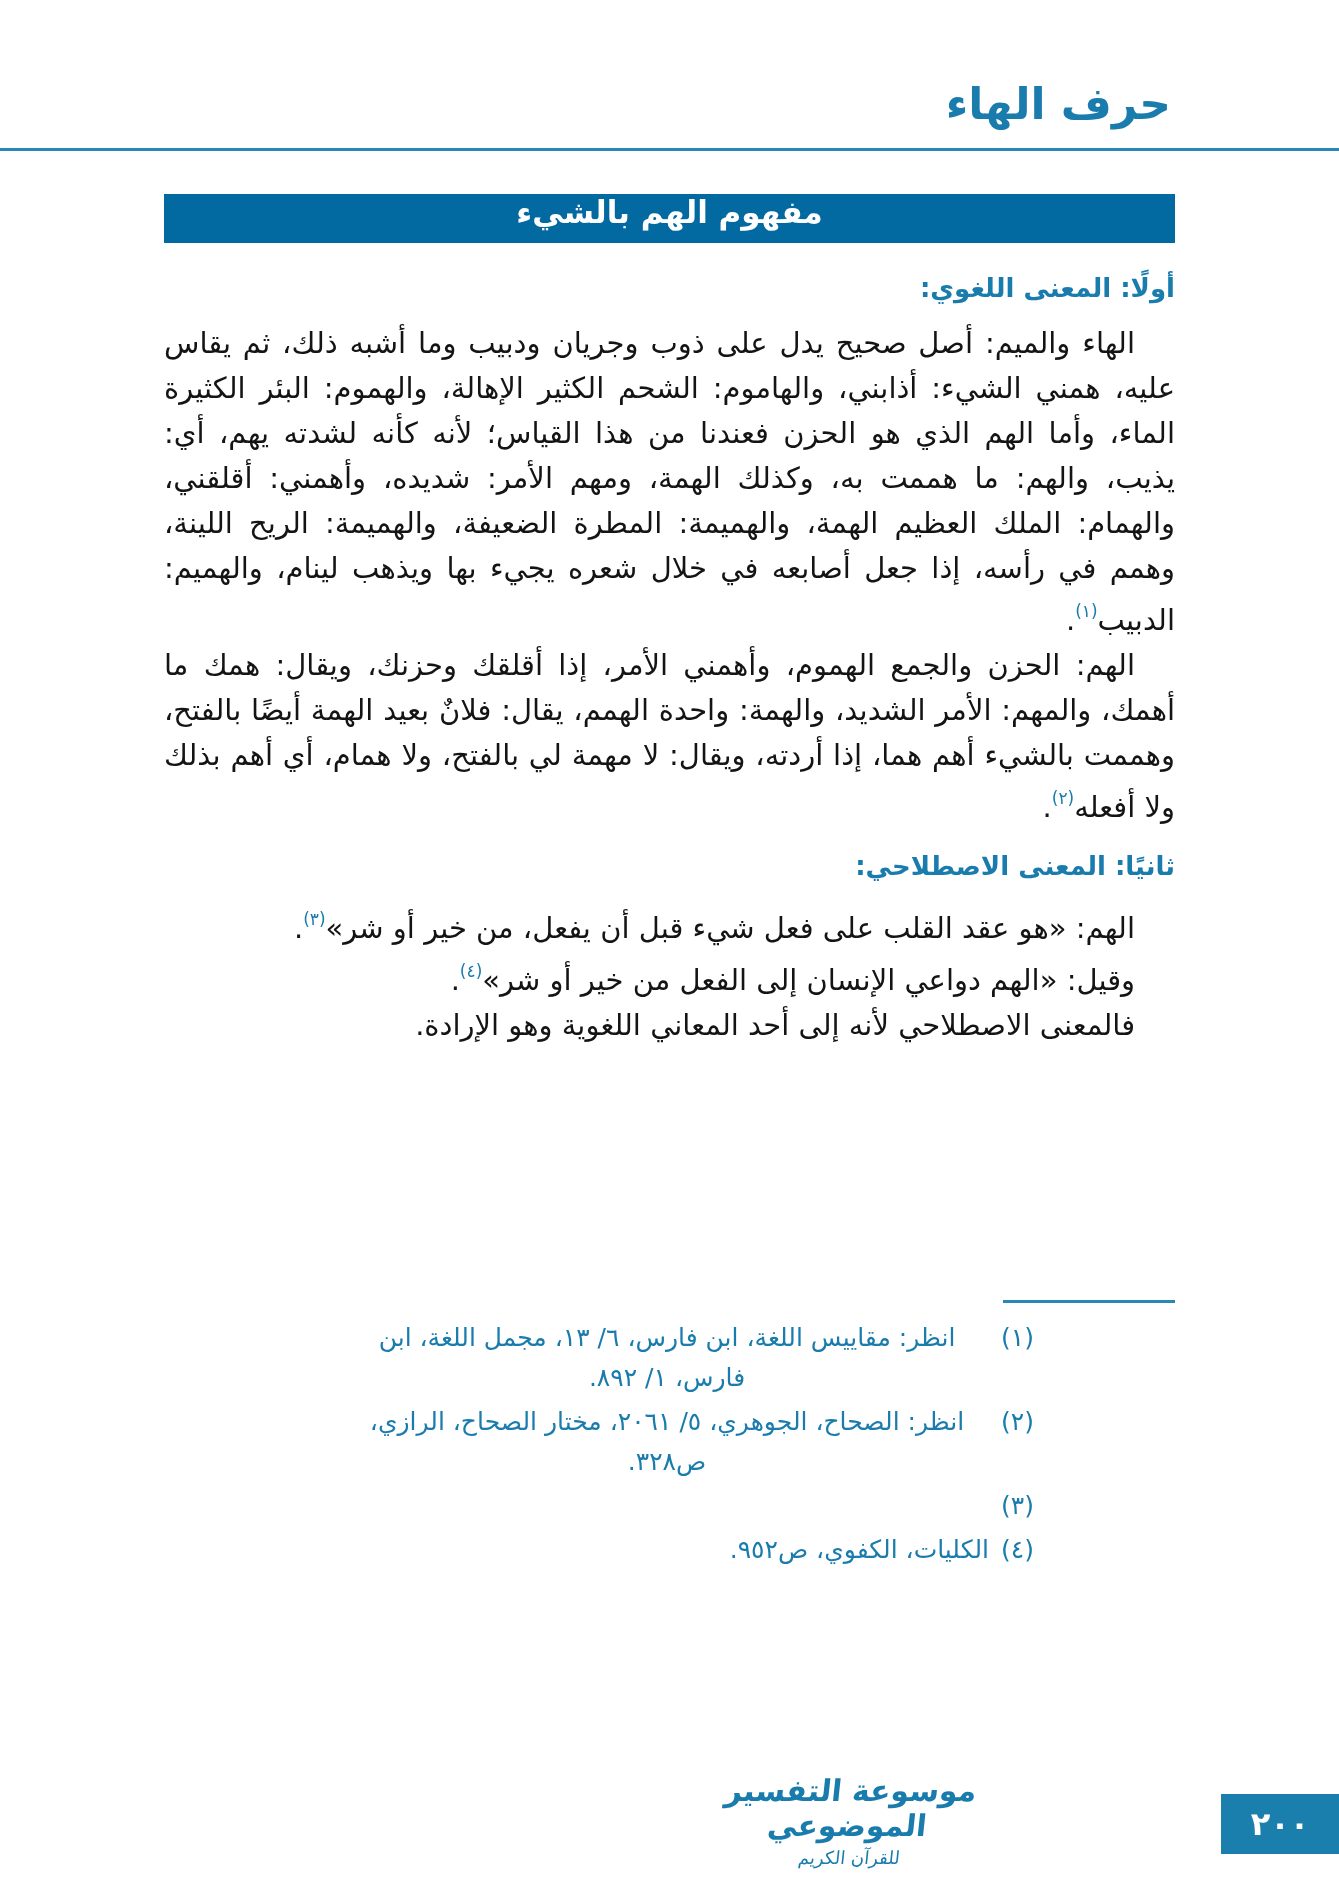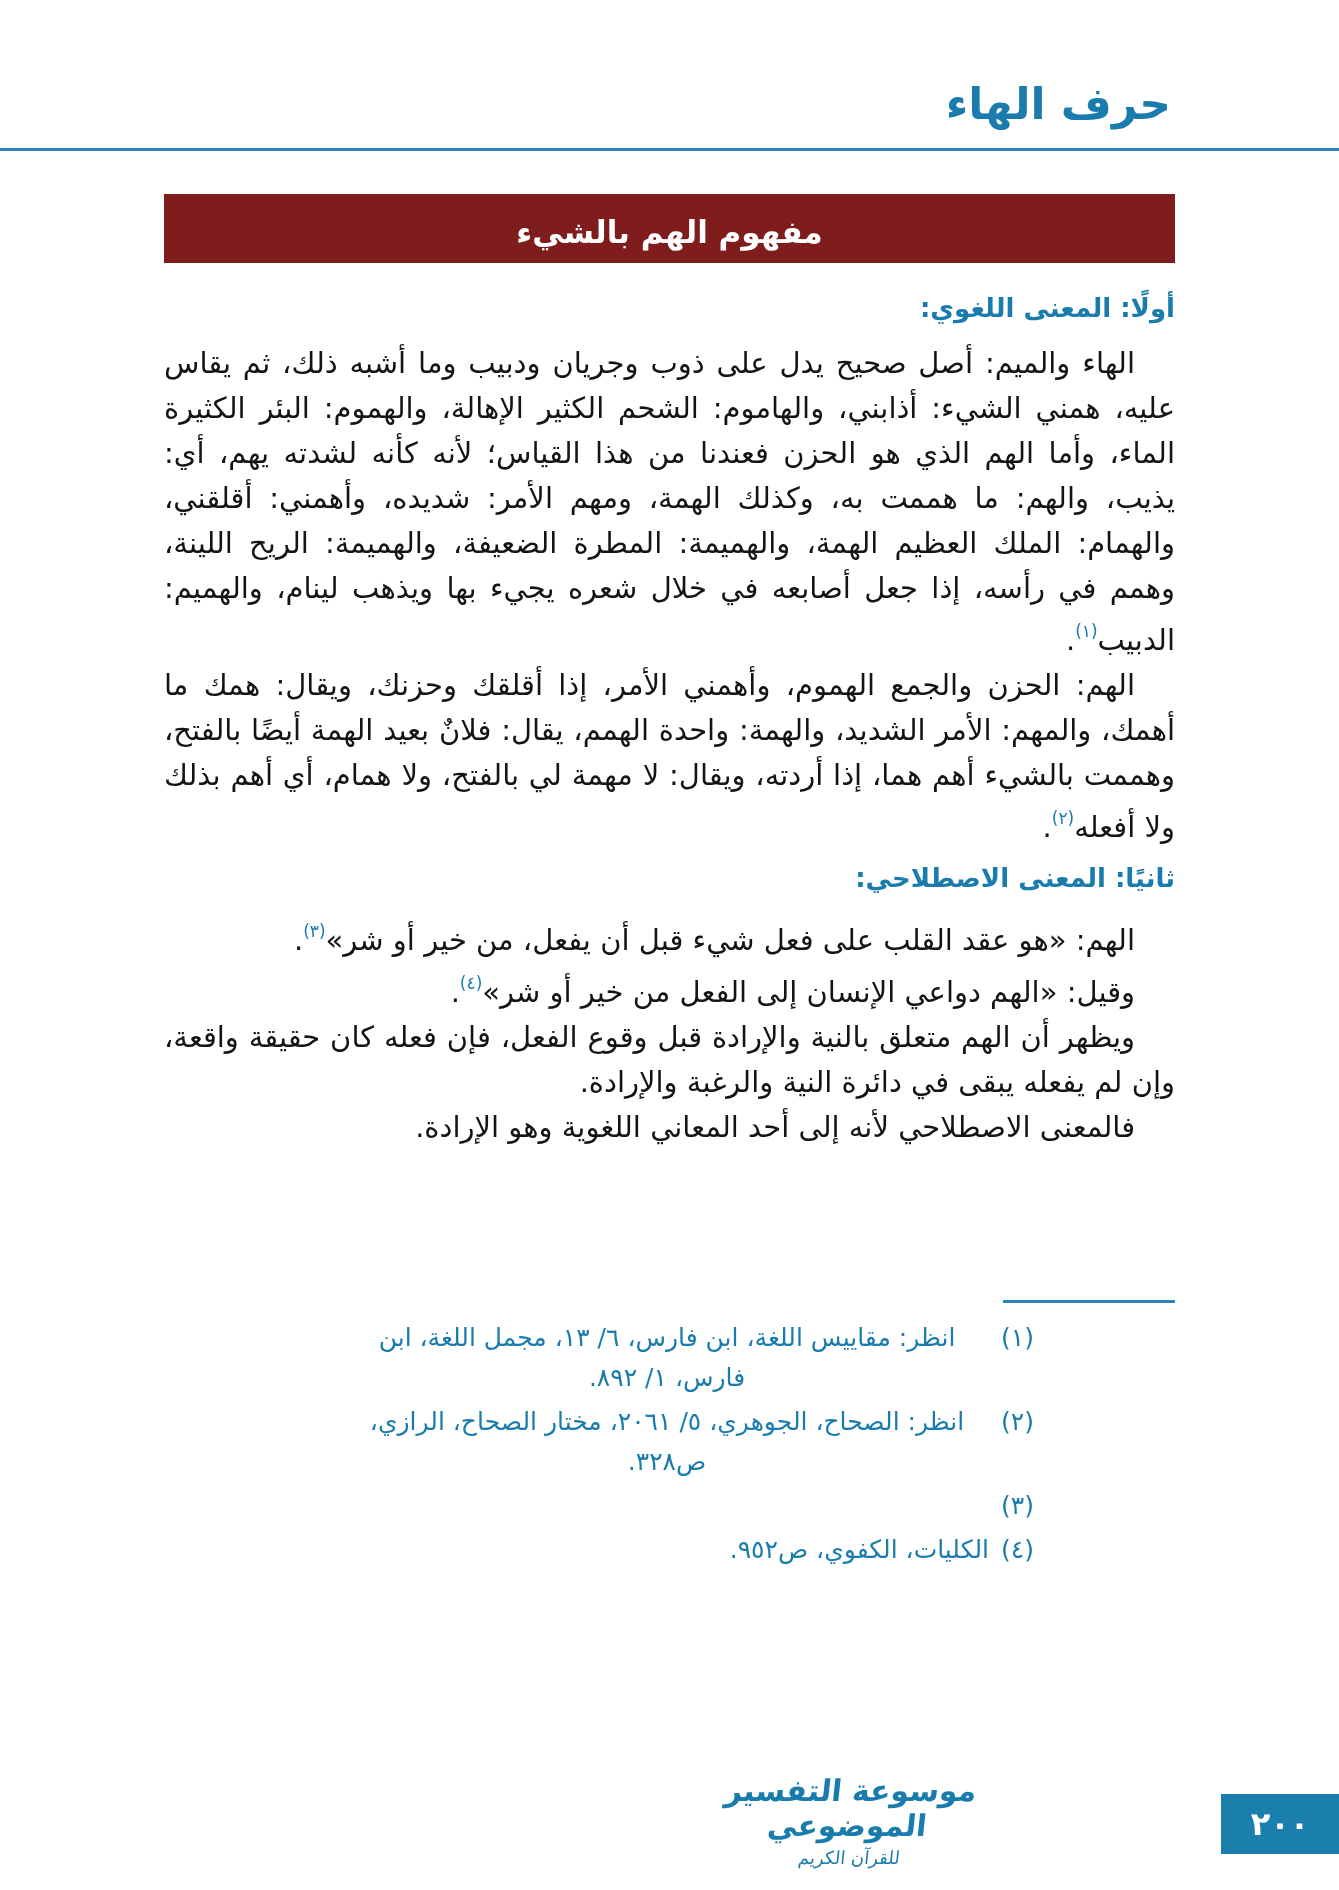--- a/index.html
+++ b/index.html
@@ -36,36 +36,36 @@
     background: #2a86b5;
   }
   
   .content {
     position: absolute;
     top: 194px;
     right: 164px;
     left: 164px;
   }
   .banner {
-    background: #7f1d1d;
+    background: #0369a1;
     color: #ffffff;
     text-align: center;
     font-size: 31px;
     font-weight: bold;
-    padding: 20px 0 13px 0;
+    padding: 0 0 13px 0;
     margin-bottom: 30px;
   }
   .heading {
     color: #1a7cad;
     font-size: 26px;
     font-weight: bold;
     margin: 8px 0 18px 0;
   }
   .heading.second {
-    margin-top: 14px;
+    margin-top: 22px;
   }
   .para {
     font-size: 29px;
     line-height: 45px;
     text-align: justify;
     margin: 0;
     text-indent: 40px;
     color: #141414;
   }
   .fn-marker {
@@ -155,21 +155,20 @@
     <p class="para"><span>الهاء والميم: أصل صحيح يدل على ذوب وجريان ودبيب وما أشبه ذلك، ثم يقاس عليه، همني الشيء: أذابني، والهاموم: الشحم الكثير الإهالة، والهموم: البئر الكثيرة الماء، وأما الهم الذي هو الحزن فعندنا من هذا القياس؛ لأنه كأنه لشدته يهم، أي: يذيب، والهم: ما هممت به، وكذلك الهمة، ومهم الأمر: شديده، وأهمني: أقلقني، والهمام: الملك العظيم الهمة، والهميمة: المطرة الضعيفة، والهميمة: الريح اللينة، وهمم في رأسه، إذا جعل أصابعه في خلال شعره يجيء بها ويذهب لينام، والهميم: الدبيب</span><sup class="fn-marker">(١)</sup><span>.</span></p>
 
     <p class="para"><span>الهم: الحزن والجمع الهموم، وأهمني الأمر، إذا أقلقك وحزنك، ويقال: همك ما أهمك، والمهم: الأمر الشديد، والهمة: واحدة الهمم، يقال: فلانٌ بعيد الهمة أيضًا بالفتح، وهممت بالشيء أهم هما، إذا أردته، ويقال: لا مهمة لي بالفتح، ولا همام، أي أهم بذلك ولا أفعله</span><sup class="fn-marker">(٢)</sup><span>.</span></p>
 
     <h2 class="heading second">ثانيًا: المعنى الاصطلاحي:</h2>
 
     <p class="para"><span>الهم: «هو عقد القلب على فعل شيء قبل أن يفعل، من خير أو شر»</span><sup class="fn-marker">(٣)</sup><span>.</span></p>
 
     <p class="para"><span>وقيل: «الهم دواعي الإنسان إلى الفعل من خير أو شر»</span><sup class="fn-marker">(٤)</sup><span>.</span></p>
 
-    <p class="para">ويظهر أن الهم متعلق بالنية والإرادة قبل وقوع الفعل، فإن فعله كان حقيقة واقعة، وإن لم يفعله يبقى في دائرة النية والرغبة والإرادة.</p>
 
     <p class="para">فالمعنى الاصطلاحي لأنه إلى أحد المعاني اللغوية وهو الإرادة.</p>
 
   </div>
 
   <div class="fn-rule"></div>
 
   <div class="footnotes">
     <div class="footnote">
       <span class="fn-num">(١)</span>

